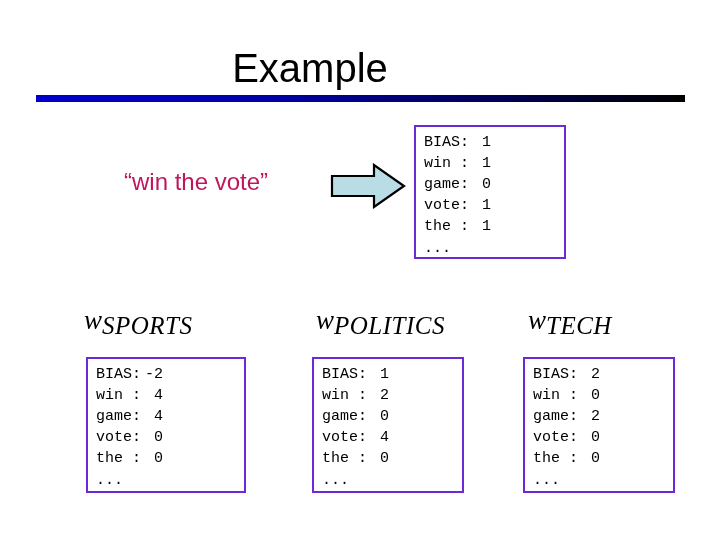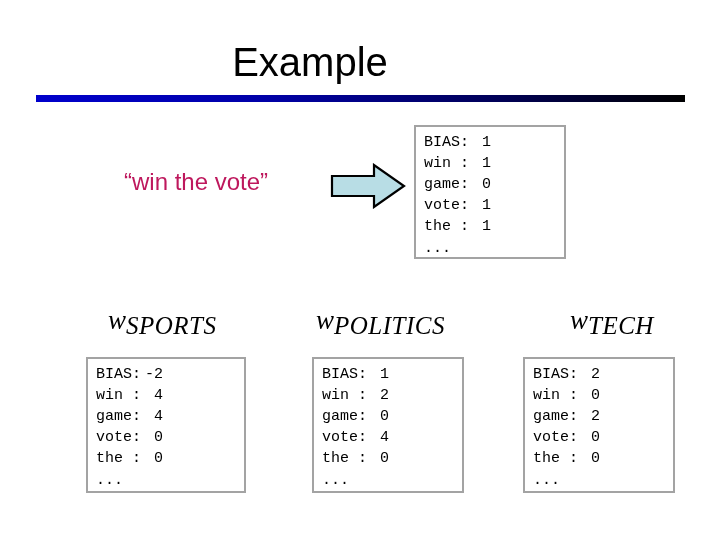--- a/index.html
+++ b/index.html
@@ -13,21 +13,21 @@
     position: relative;
     overflow: hidden;
     font-family: "Liberation Sans", sans-serif;
     color: #000000;
   }
 
   
   .slide-title {
     position: absolute;
     left: 0;
-    top: 38px;
+    top: 44px;
     width: 620px;
     text-align: center;
     font-family: "Liberation Sans", sans-serif;
     font-size: 40px;
     font-weight: 400;
     line-height: 48px;
     color: #000000;
     letter-spacing: 0px;
   }
 
@@ -59,21 +59,21 @@
     left: 330px;
     top: 163px;
     width: 76px;
     height: 46px;
   }
   .arrow-wrap svg { display: block; }
 
   
   .kv-box {
     position: absolute;
-    border: 2px solid #a3a3a3;
+    border: 2px solid #6d28d9;
     background: #ffffff;
     box-sizing: border-box;
     padding: 5px 0 5px 8px;
   }
   .kv-table {
     border-collapse: collapse;
     font-family: "Liberation Mono", "DejaVu Sans Mono", monospace;
     font-size: 15px;
     line-height: 21px;
     color: #000000;
@@ -110,23 +110,23 @@
     font-family: "Liberation Serif", "DejaVu Serif", serif;
   }
   .w-label .w-sub {
     font-size: 25px;
     font-style: italic;
     font-family: "Liberation Serif", "DejaVu Serif", serif;
     position: relative;
     top: 5px;
     letter-spacing: 0.5px;
   }
-  #label-sports   { left: 108px;  top: 305px; }
+  #label-sports   { left: 84px;  top: 305px; }
   #label-politics { left: 316px; top: 305px; }
-  #label-tech     { left: 570px; top: 305px; }
+  #label-tech     { left: 528px; top: 305px; }
 </style>
 </head>
 <body>
 
 <div class="slide-title">Example</div>
 
 <div class="title-rule"></div>
 
 <div class="phrase">“win the vote”</div>
 

